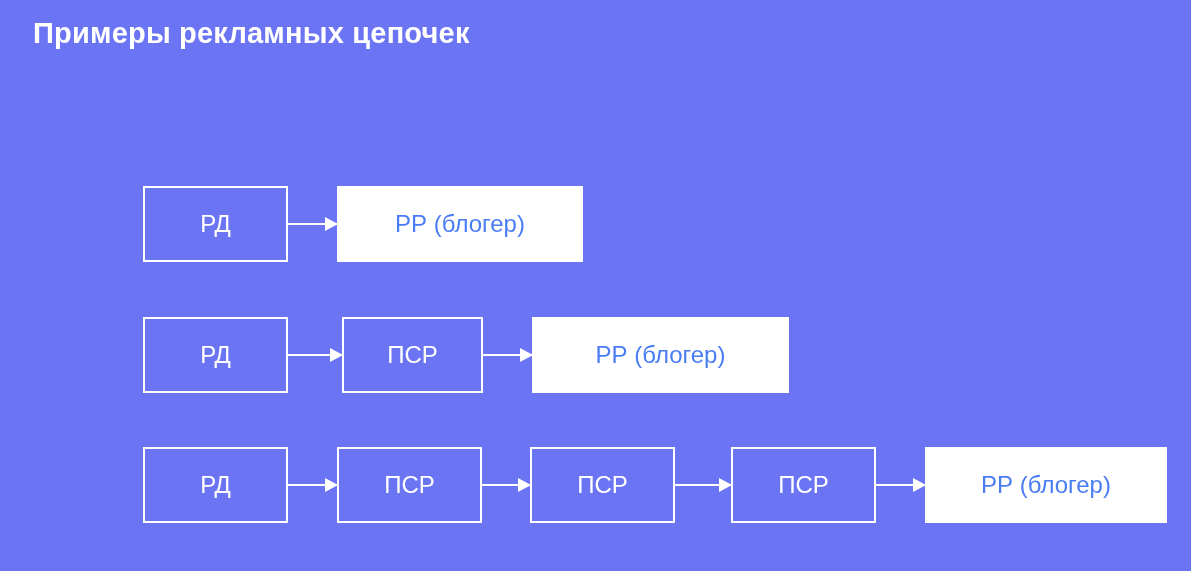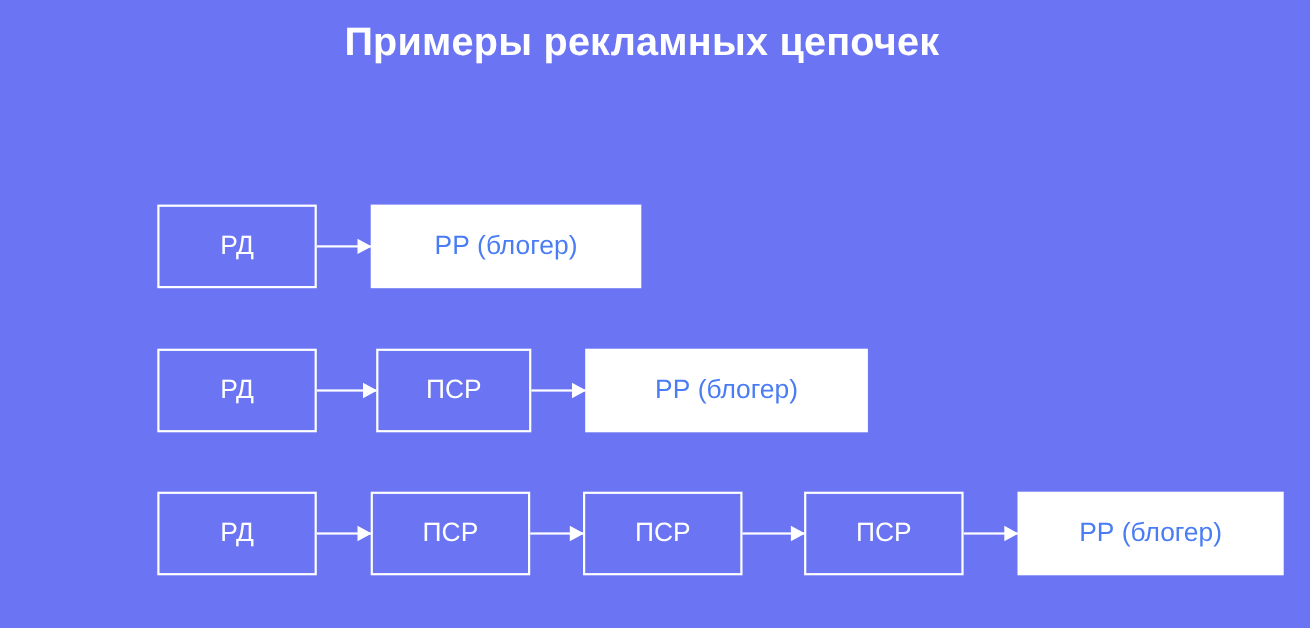--- a/index.html
+++ b/index.html
@@ -16,23 +16,22 @@
     overflow: hidden;
     background: var(--background);
     font-family: "Liberation Sans", sans-serif;
   }
   .title {
     position: absolute;
     top: 17px;
     left: 0;
     width: 1134px;
     margin: 0;
-    text-align: center;
     color: var(--white);
-    font-size: 36px;
+    font-size: 29px;
     font-weight: bold;
     letter-spacing: 0.2px;
     padding-left: 33px;
   }
   .row {
     position: absolute;
     left: 107px;
     height: 76px;
     display: flex;
     align-items: center;

